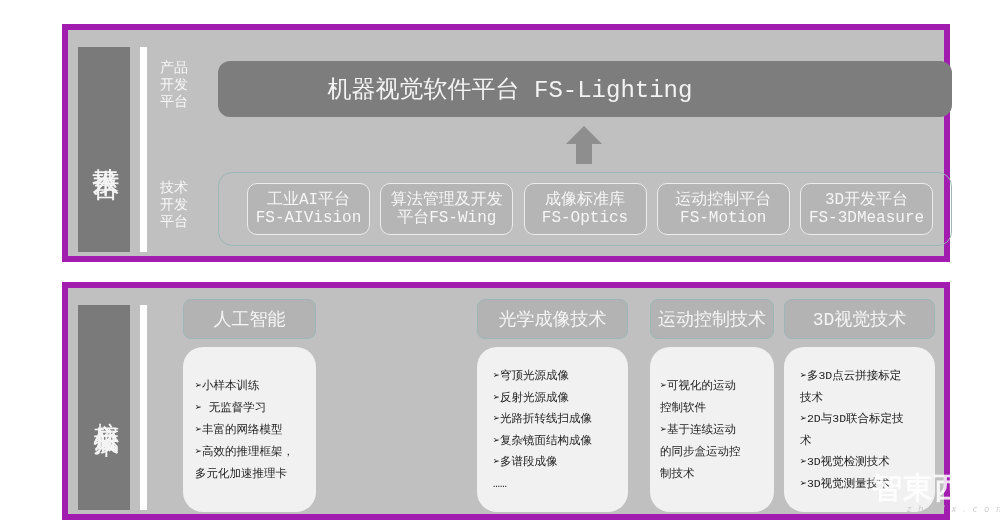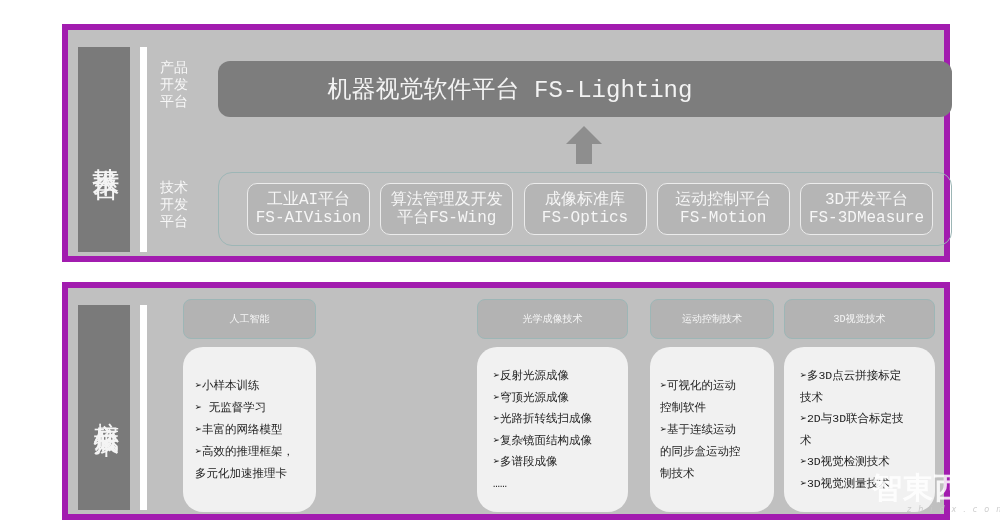--- a/index.html
+++ b/index.html
@@ -25,21 +25,21 @@
   .arrow { position: absolute; left: 498px; top: 96px; width: 36px; height: 38px; }
 
   .tech-container { position: absolute; left: 150px; top: 142px; width: 734px; height: 74px; border: 1px solid #9db6b6;
     border-radius: 14px; display: flex; align-items: center; justify-content: space-between; padding: 0 18px 0 28px; }
   .tech-box { width: 123px; height: 52px; border: 1.5px solid #ececec; border-radius: 10px; background: #b5b5b5;
     color: #f6f6f6; font-size: 16px; line-height: 18px; display: flex; flex-direction: column; align-items: center; justify-content: center; text-align: center; }
   .tech-box.wide { width: 133px; }
 
   .col { position: absolute; top: 11px; }
   .col-head { height: 40px; border: 1px solid #9db6b6; border-radius: 8px; background: #b3b3b3; color: #f5f5f5;
-    font-size: 10px; display: flex; align-items: center; justify-content: center; }
+    font-size: 18px; display: flex; align-items: center; justify-content: center; }
   .col-body { margin-top: 8px; height: 165px; background: #f1f1f1; border-radius: 20px; padding: 0 12px;
     display: flex; flex-direction: column; justify-content: center; font-size: 11.5px; color: #1e1e1e; }
   .col-body .item { line-height: 22px; }
   .col-body.dense .item { line-height: 21.5px; }
 
   .watermark { position: absolute; left: 872px; top: 468px; color: rgba(255,255,255,0.85); font-size: 30px; font-weight: bold; letter-spacing: 1px; font-family: Liberation Mono, monospace; }
   .watermark-sub { position: absolute; left: 876px; top: 505px; color: rgba(200,200,200,0.9); font-size: 8px; letter-spacing: 7px; font-style: italic; margin-left: 31px; }
 </style>
 </head>
 <body>
@@ -91,22 +91,22 @@
       <div class="item">➢丰富的网络模型</div>
       <div class="item">➢高效的推理框架，</div>
       <div class="item">多元化加速推理卡</div>
     </div>
   </div>
 
 
   <div class="col" style="left:409px;width:151px;">
     <div class="col-head">光学成像技术</div>
     <div class="col-body dense" style="padding-left:16px;">
+      <div class="item">➢穹顶光源成像</div>
       <div class="item">➢反射光源成像</div>
-      <div class="item">➢穹顶光源成像</div>
       <div class="item">➢光路折转线扫成像</div>
       <div class="item">➢复杂镜面结构成像</div>
       <div class="item">➢多谱段成像</div>
       <div class="item">……</div>
     </div>
   </div>
 
   <div class="col" style="left:582px;width:124px;">
     <div class="col-head">运动控制技术</div>
     <div class="col-body" style="padding:0 10px;">

